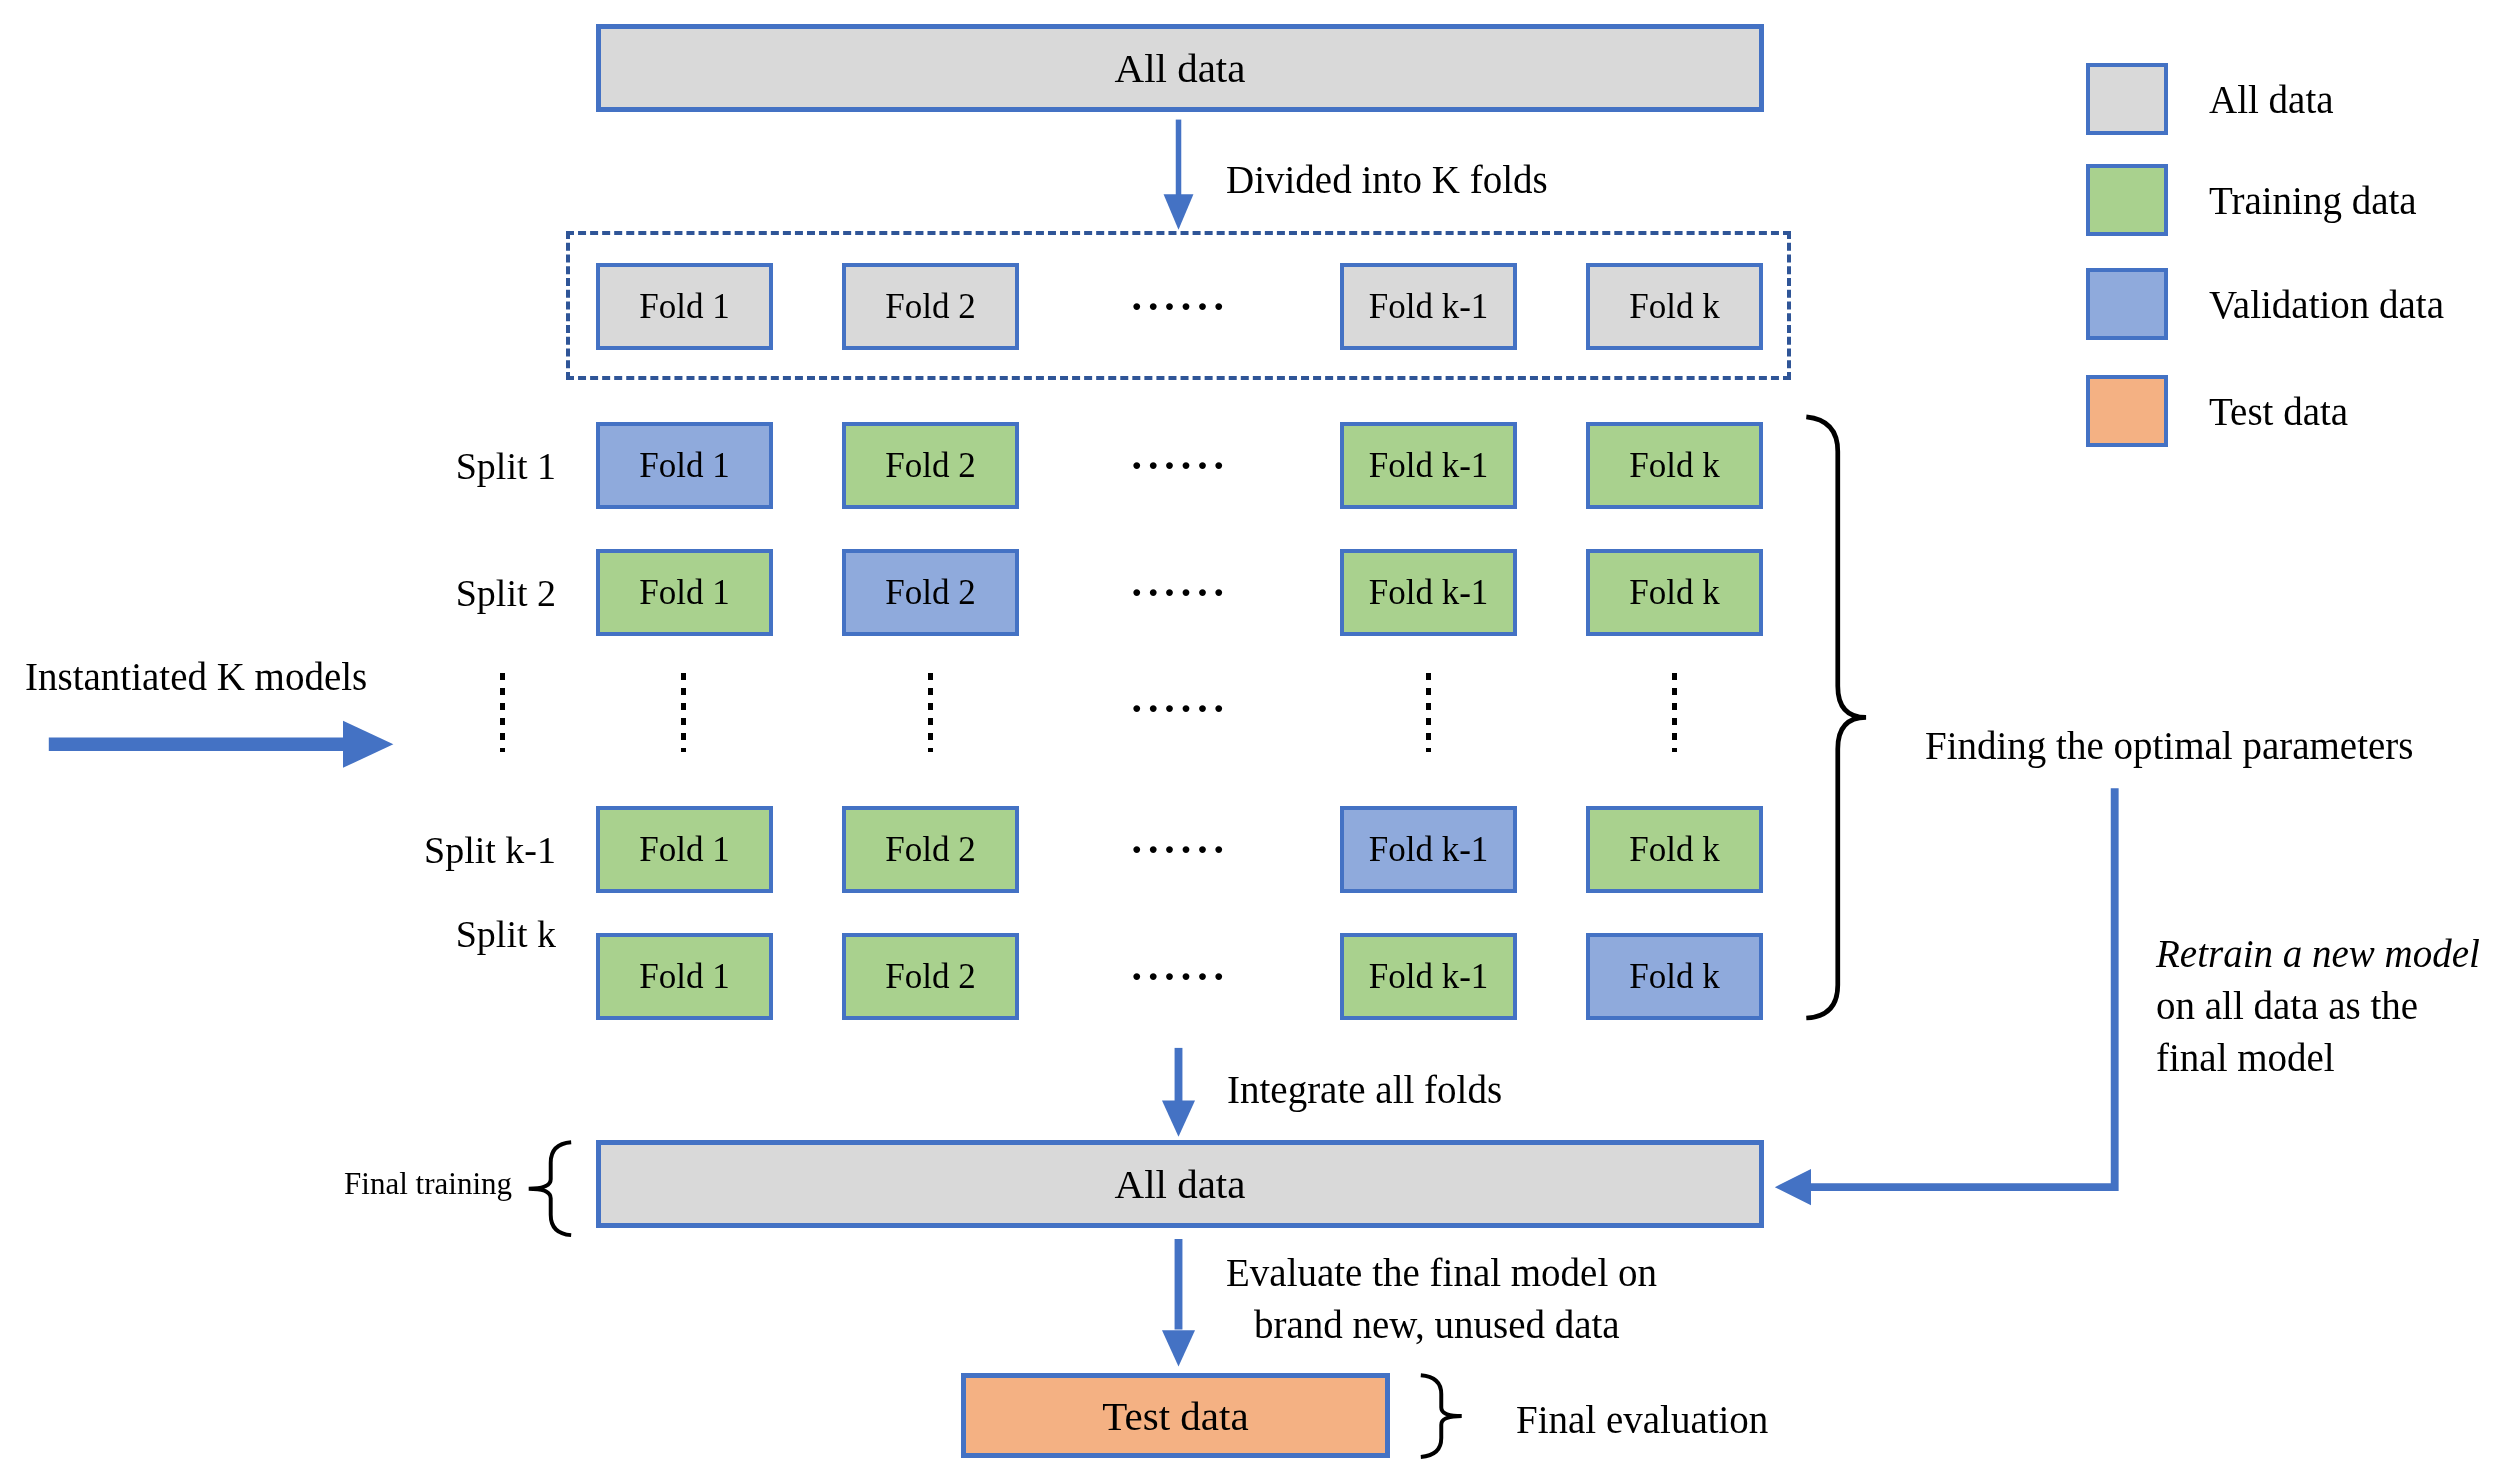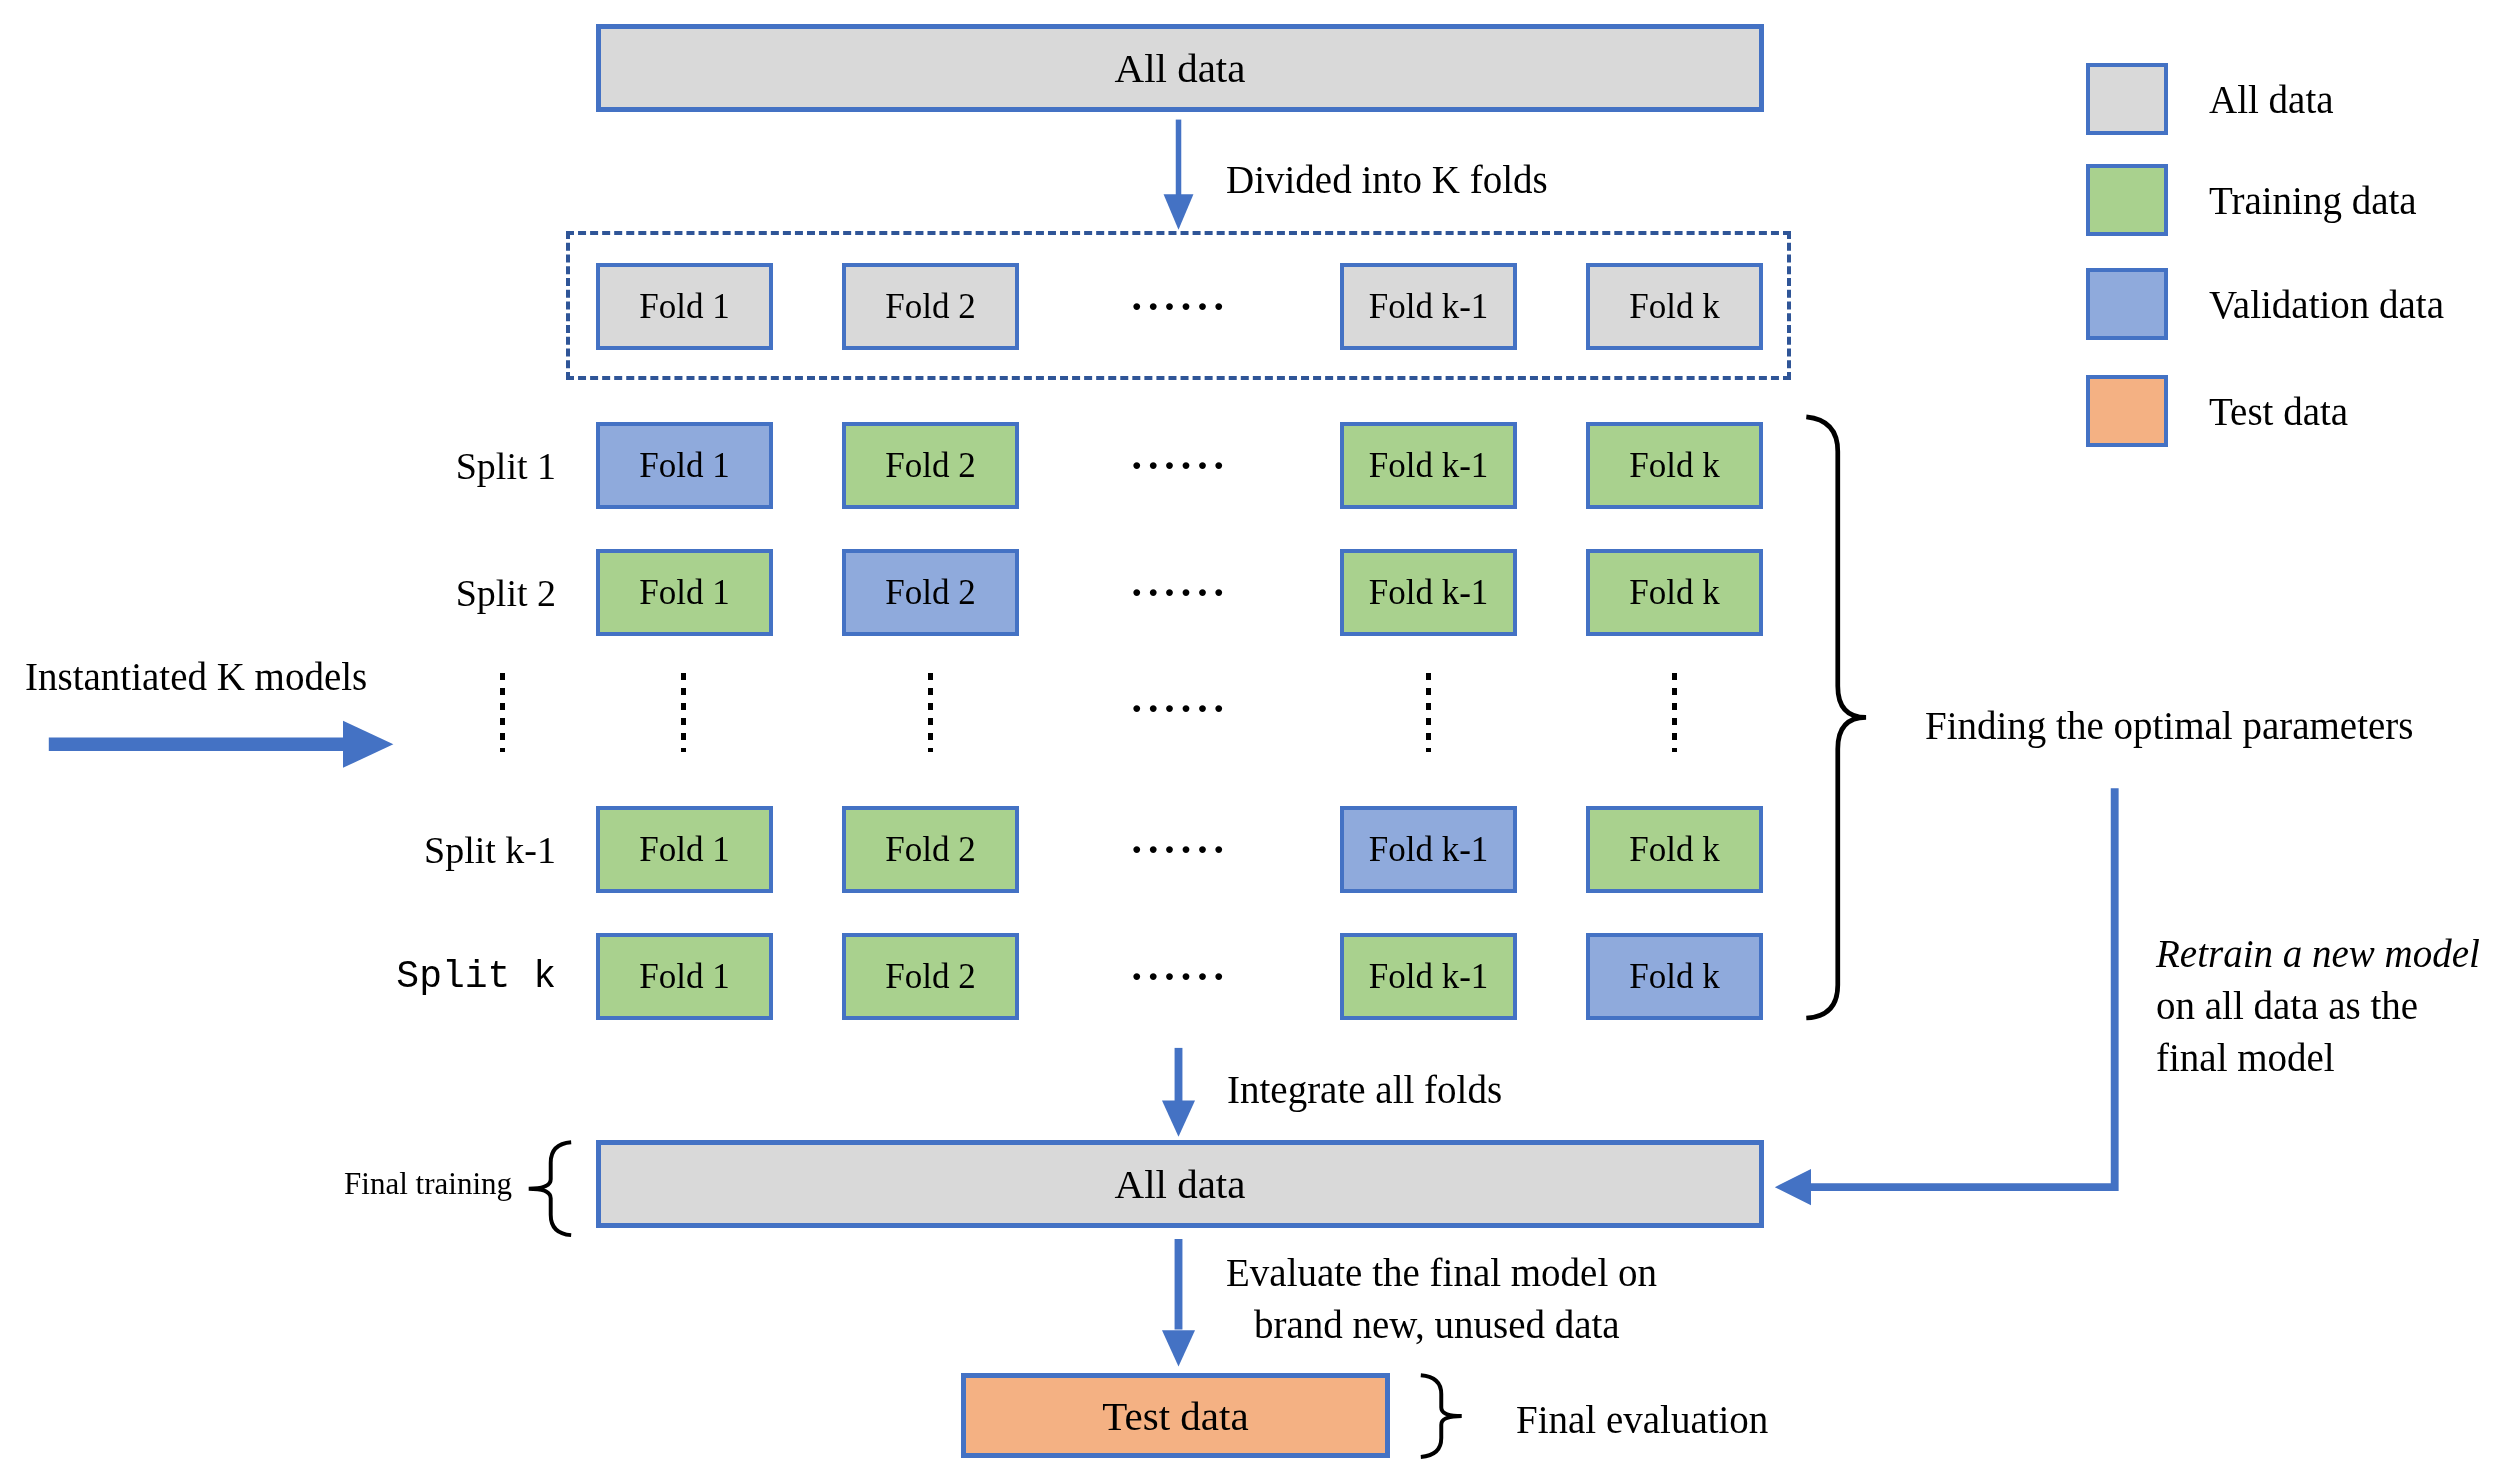--- a/index.html
+++ b/index.html
@@ -154,36 +154,36 @@
   <span>Fold 2</span>
 </div>
 <div class="ellipsis fg" style="left:1117px;top:806px;">······</div>
 <div class="box fold val fg" style="left:1340px;top:806px;">
   <span>Fold k-1</span>
 </div>
 <div class="box fold train fg" style="left:1586px;top:806px;">
   <span>Fold k</span>
 </div>
 
-<div class="rowlabel fg" style="left:315px;top:933px;font-family:Liberation Mono, monospace;">Split k</div>
+<div class="rowlabel fg" style="left:315px;top:890px;">Split k</div>
 <div class="box fold train fg" style="left:596px;top:933px;">
   <span>Fold 1</span>
 </div>
 <div class="box fold train fg" style="left:842px;top:933px;">
   <span>Fold 2</span>
 </div>
 <div class="ellipsis fg" style="left:1117px;top:933px;">······</div>
 <div class="box fold train fg" style="left:1340px;top:933px;">
   <span>Fold k-1</span>
 </div>
 <div class="box fold val fg" style="left:1586px;top:933px;">
   <span>Fold k</span>
 </div>
 
-<div class="note fg" style="left:1925px;top:700px;">Finding the optimal parameters</div>
+<div class="note fg" style="left:1925px;top:720px;">Finding the optimal parameters</div>
 <div class="fg" style="position:absolute;left:2156px;top:928px;">
   <div class="note" style="position:static;font-style:italic;">Retrain a new model</div>
   <div class="note" style="position:static;">on all data as the</div>
   <div class="note" style="position:static;">final model</div>
 </div>
 
 <div class="note fg" style="left:1227px;top:1064px;">Integrate all folds</div>
 
 <div class="rowlabel fg" style="left:271px;top:1140px;width:241px;height:88px;font-size:31px;">Final training</div>
 <div class="box bigbox gray fg" style="left:596px;top:1140px;width:1168px;height:88px;">

